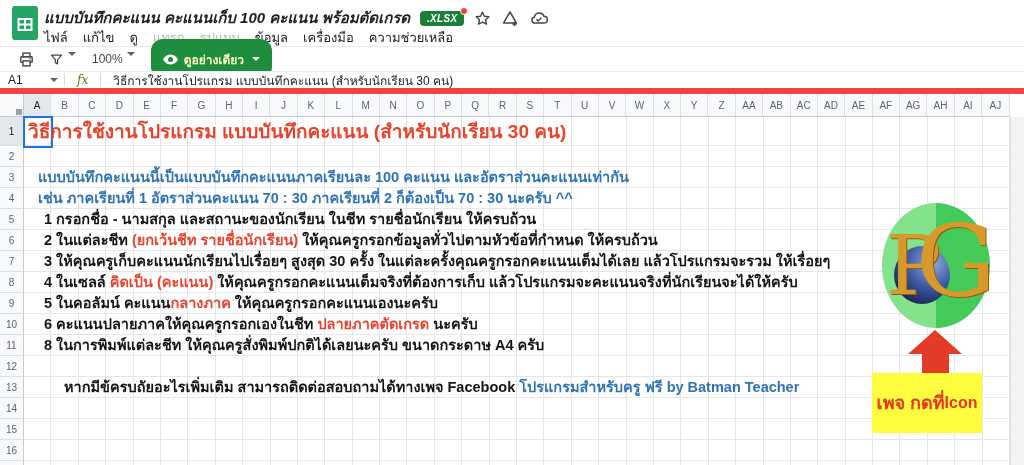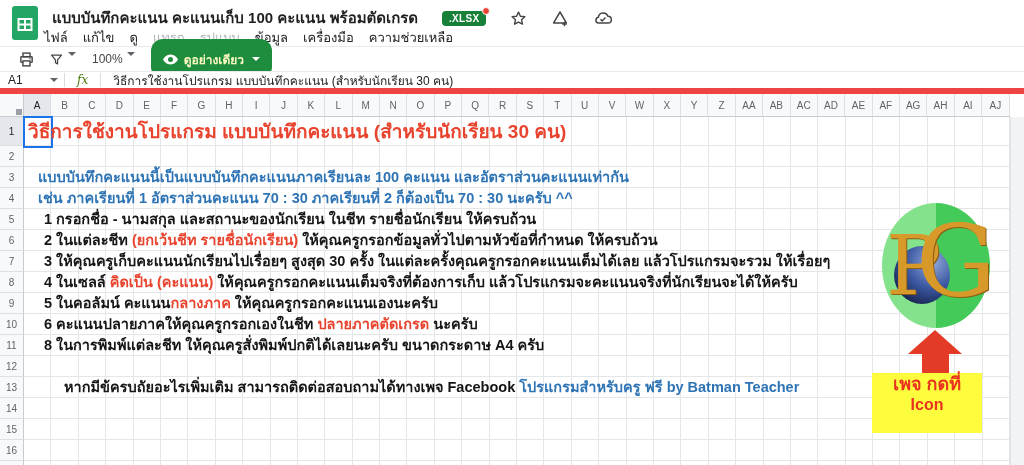--- a/index.html
+++ b/index.html
@@ -3,21 +3,21 @@
 <meta charset="utf-8">
 <style>
   * { margin:0; padding:0; box-sizing:border-box; }
   html,body { width:1024px; height:465px; overflow:hidden; background:#fff;
               font-family:"Liberation Sans", sans-serif; }
   #app { position:relative; width:1024px; height:465px; background:#fff; }
 
   
   .hdr { position:absolute; left:0; top:0; width:1024px; height:46px; background:#fff; }
   .sheets-icon { position:absolute; left:12px; top:6px; }
-  .titlebar { position:absolute; left:52px; top:6px; display:flex; align-items:center; gap:24px; }
+  .titlebar { position:absolute; left:44px; top:6px; display:flex; align-items:center; gap:10px;font-style:italic; }
   .doc-title { font-size:15px; font-weight:bold; color:#1f1f1f; white-space:nowrap; }
   .badge { position:relative; background:#188038; color:#fff; font-size:10px; font-weight:bold;
            padding:2px 7px; border-radius:4px; letter-spacing:.3px; }
   .badge .dot { position:absolute; right:-4px; top:-4px; width:8px; height:8px;
                 border-radius:50%; background:#ea4335; border:1px solid #fff; }
   .hicon { color:#444746; display:flex; align-items:center; }
   .menubar { position:absolute; left:44px; top:27px; display:flex; gap:15px;
              font-size:13px; color:#202124; }
   .menubar .mi { cursor:default; }
   .menubar .mi.dis { color:#b5b8bc; }
@@ -86,22 +86,22 @@
                  background:radial-gradient(circle at 68% 28%, #93abdb 0%, #3b58a2 45%, #141f47 85%); }
   .logo-letter { position:absolute; font-family:"DejaVu Serif", serif; color:#d8992b;
                  text-shadow:1px 1px 0 #8a5e14; }
   .logo-p { left:886px; top:225px; font-size:82px; line-height:1; }
   .logo-g { left:916px; top:212px; font-size:100px; line-height:1; }
   .arrow-head { position:absolute; left:908px; top:330px; width:0; height:0;
                 border-left:27px solid transparent; border-right:27px solid transparent;
                 border-bottom:24px solid #e33b25; }
   .arrow-stem { position:absolute; left:922px; top:353px; width:27px; height:20px; background:#e33b25; }
   .page-label { position:absolute; left:872px; top:373px; width:110px; height:60px;
-                background:#fdfd3d; display:flex; flex-direction:column; align-items:center;
-                justify-content:flex-start; }
+                background:#fdfd3d; display:flex; flex-direction:row; align-items:center;
+                justify-content:center; }
   .page-label .l1 { font-size:18px; font-weight:bold; color:#e9331f; line-height:22px; }
   .page-label .l2 { font-size:16px; font-weight:bold; color:#e9331f; line-height:20px; }
 </style>
 </head>
 <body>
 
 <div id="app">
 
   <div class="hdr">
     <div class="sheets-icon">

